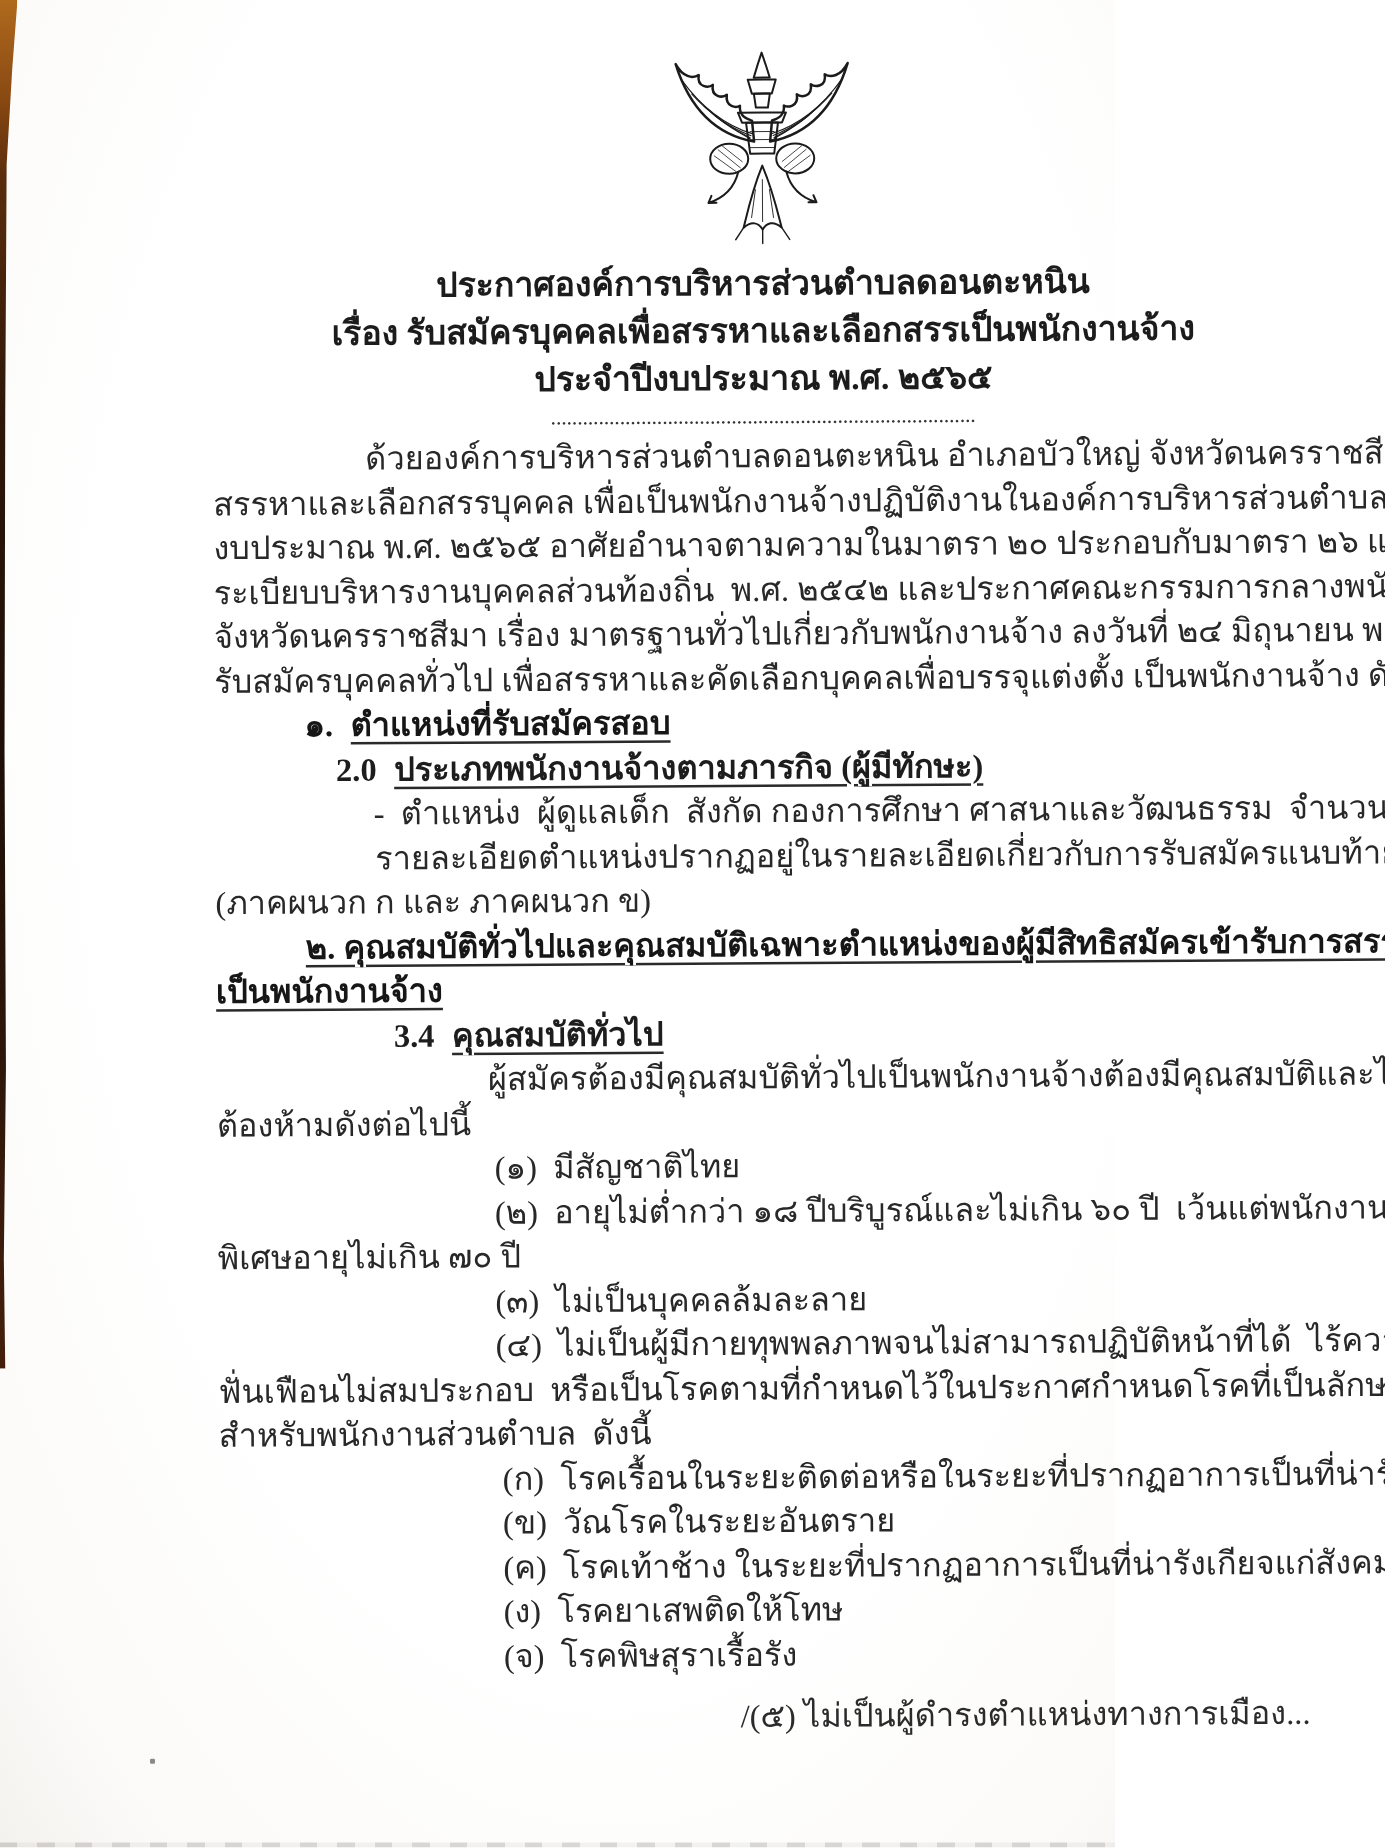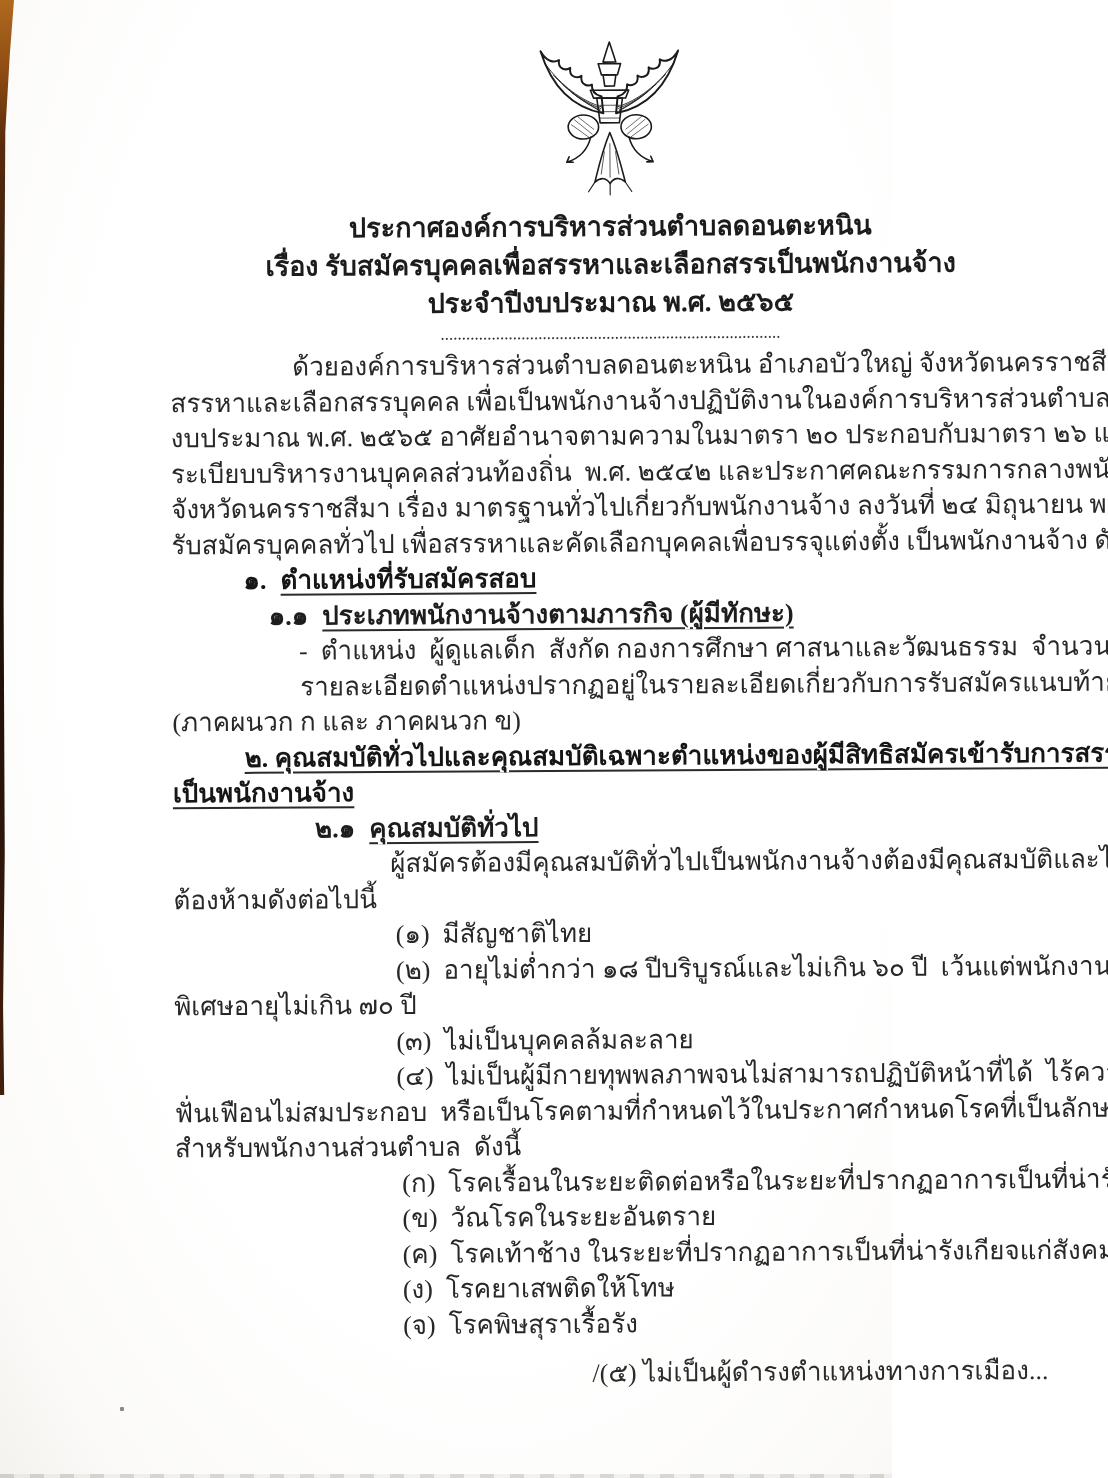--- a/index.html
+++ b/index.html
@@ -119,28 +119,28 @@
     </div>
 
     <div class="ln in-first">ด้วยองค์การบริหารส่วนตำบลดอนตะหนิน อำเภอบัวใหญ่ จังหวัดนครราชสีมา   จะดำเนินการ</div>
     <div class="ln in-m">สรรหาและเลือกสรรบุคคล เพื่อเป็นพนักงานจ้างปฏิบัติงานในองค์การบริหารส่วนตำบลดอนตะหนิน  ประจำปี</div>
     <div class="ln in-m">งบประมาณ พ.ศ. ๒๕๖๕ อาศัยอำนาจตามความในมาตรา ๒๐ ประกอบกับมาตรา ๒๖ แห่งพระราชบัญญัติ</div>
     <div class="ln in-m">ระเบียบบริหารงานบุคคลส่วนท้องถิ่น  พ.ศ. ๒๕๔๒ และประกาศคณะกรรมการกลางพนักงานส่วนตำบล</div>
     <div class="ln in-m">จังหวัดนครราชสีมา เรื่อง มาตรฐานทั่วไปเกี่ยวกับพนักงานจ้าง ลงวันที่ ๒๔ มิถุนายน พ.ศ. ๒๕๔๗  จึงประกาศ</div>
     <div class="ln in-m">รับสมัครบุคคลทั่วไป เพื่อสรรหาและคัดเลือกบุคคลเพื่อบรรจุแต่งตั้ง เป็นพนักงานจ้าง ดังนี้</div>
 
     <div class="ln in-s1"><span class="b num">๑.</span><span class="b u">ตำแหน่งที่รับสมัครสอบ</span></div>
-    <div class="ln in-s11"><span class="sb num">๑.๑</span><span class="sb u">ประเภทพนักงานจ้างตามภารกิจ (ผู้มีทักษะ)</span></div>
+    <div class="ln in-s11"><span class="sb num">2.0</span><span class="sb u">ประเภทพนักงานจ้างตามภารกิจ (ผู้มีทักษะ)</span></div>
     <div class="ln in-dash">-  ตำแหน่ง  ผู้ดูแลเด็ก  สังกัด กองการศึกษา ศาสนาและวัฒนธรรม  จำนวน  ๑  อัตรา</div>
     <div class="ln in-detail">รายละเอียดตำแหน่งปรากฏอยู่ในรายละเอียดเกี่ยวกับการรับสมัครแนบท้ายประกาศนี้</div>
     <div class="ln in-m">(ภาคผนวก ก และ ภาคผนวก ข)</div>
 
     <div class="ln in-s1"><span class="b u">๒. คุณสมบัติทั่วไปและคุณสมบัติเฉพาะตำแหน่งของผู้มีสิทธิสมัครเข้ารับการสรรหาและเลือกสรร</span></div>
     <div class="ln in-m"><span class="b u">เป็นพนักงานจ้าง</span></div>
-    <div class="ln in-s21"><span class="sb num">๒.๑</span><span class="sb u">คุณสมบัติทั่วไป</span></div>
+    <div class="ln in-s21"><span class="sb num">3.4</span><span class="sb u">คุณสมบัติทั่วไป</span></div>
     <div class="ln in-p21">ผู้สมัครต้องมีคุณสมบัติทั่วไปเป็นพนักงานจ้างต้องมีคุณสมบัติและไม่มีลักษณะ</div>
     <div class="ln in-m">ต้องห้ามดังต่อไปนี้</div>
 
     <div class="ln in-itm">(๑)  มีสัญชาติไทย</div>
     <div class="ln in-itm">(๒)  อายุไม่ต่ำกว่า ๑๘ ปีบริบูรณ์และไม่เกิน ๖๐ ปี  เว้นแต่พนักงานจ้างผู้เชี่ยวชาญ</div>
     <div class="ln in-m">พิเศษอายุไม่เกิน ๗๐ ปี</div>
     <div class="ln in-itm">(๓)  ไม่เป็นบุคคลล้มละลาย</div>
     <div class="ln in-itm">(๔)  ไม่เป็นผู้มีกายทุพพลภาพจนไม่สามารถปฏิบัติหน้าที่ได้  ไร้ความสามารถหรือจิต</div>
     <div class="ln in-m">ฟั่นเฟือนไม่สมประกอบ  หรือเป็นโรคตามที่กำหนดไว้ในประกาศกำหนดโรคที่เป็นลักษณะต้องห้ามเบื้องต้น</div>
     <div class="ln in-m">สำหรับพนักงานส่วนตำบล  ดังนี้</div>

